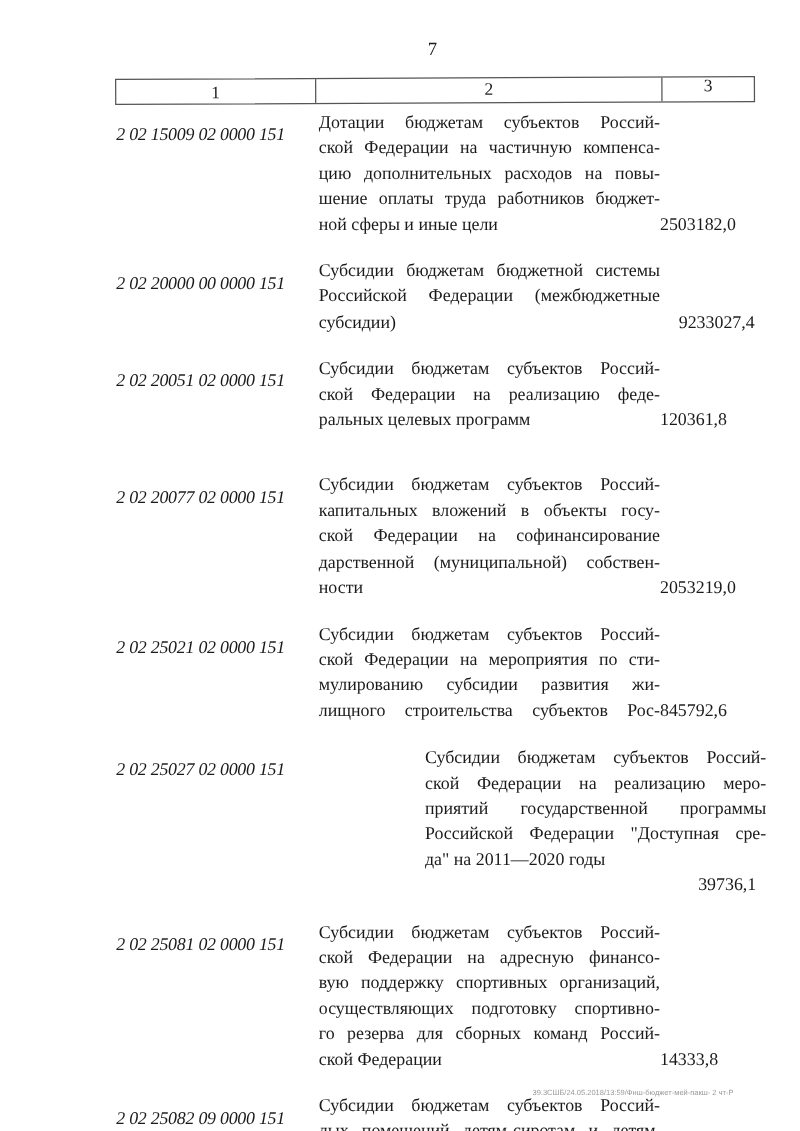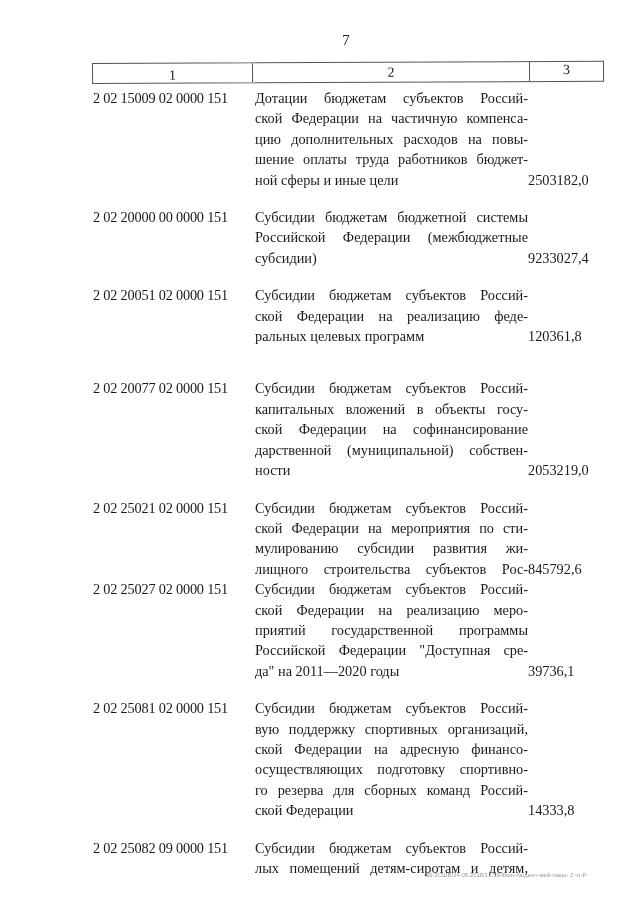--- a/index.html
+++ b/index.html
@@ -55,25 +55,26 @@
     }
     .row {
       display: flex;
       align-items: flex-end;
       position: relative;
       font-size: 14.3px;
       line-height: 20.4px;
     }
     .row .code {
       position: absolute;
-      top: 0;
+      top: 10px;
       left: 0;
       width: 160px;
       white-space: nowrap;
       letter-spacing: -0.2px;
+      font-style: italic;
     }
     .row .desc {
       margin-left: 162px;
       width: 273px;
       text-align: justify;
       text-align-last: left;
     }
     .row .desc .ln {
       display: block;
       text-align: justify;
@@ -117,21 +118,21 @@
     <div class="desc">
       <span class="ln">Дотации бюджетам субъектов Россий-</span>
       <span class="ln">ской Федерации на частичную компенса-</span>
       <span class="ln">цию дополнительных расходов на повы-</span>
       <span class="ln">шение оплаты труда работников бюджет-</span>
       <span class="ln last">ной сферы и иные цели</span>
     </div>
     <div class="amount">2503182,0</div>
   </div>
 
-  <div class="row" style="margin-top:17px;">
+  <div class="row" style="margin-top:17px;gap:15px;">
     <div class="code">2 02 20000 00 0000 151</div>
     <div class="desc">
       <span class="ln">Субсидии бюджетам бюджетной системы</span>
       <span class="ln">Российской Федерации (межбюджетные</span>
       <span class="ln last">субсидии)</span>
     </div>
     <div class="amount">9233027,4</div>
   </div>
 
   <div class="row" style="margin-top:17px;">
@@ -160,38 +161,38 @@
     <div class="code">2 02 25021 02 0000 151</div>
     <div class="desc">
       <span class="ln">Субсидии бюджетам субъектов Россий-</span>
       <span class="ln">ской Федерации на мероприятия по сти-</span>
       <span class="ln">мулированию субсидии развития жи-</span>
       <span class="ln">лищного строительства субъектов Рос-</span>
     </div>
     <div class="amount">845792,6</div>
   </div>
 
-  <div class="row" style="">
+  <div class="row" style="margin-top:17px;flex-direction:column;">
     <div class="code">2 02 25027 02 0000 151</div>
     <div class="desc">
       <span class="ln">Субсидии бюджетам субъектов Россий-</span>
       <span class="ln">ской Федерации на реализацию меро-</span>
       <span class="ln">приятий государственной программы</span>
       <span class="ln">Российской Федерации "Доступная сре-</span>
       <span class="ln last">да" на 2011—2020 годы</span>
     </div>
     <div class="amount">39736,1</div>
   </div>
 
   <div class="row" style="margin-top:17px;">
     <div class="code">2 02 25081 02 0000 151</div>
     <div class="desc">
       <span class="ln">Субсидии бюджетам субъектов Россий-</span>
+      <span class="ln">ской Федерации на адресную финансо-</span>
       <span class="ln">вую поддержку спортивных организаций,</span>
-      <span class="ln">ской Федерации на адресную финансо-</span>
       <span class="ln">осуществляющих подготовку спортивно-</span>
       <span class="ln">го резерва для сборных команд Россий-</span>
       <span class="ln last">ской Федерации</span>
     </div>
     <div class="amount">14333,8</div>
   </div>
 
   <div class="row" style="margin-top:17px;">
     <div class="code">2 02 25082 09 0000 151</div>
     <div class="desc">

